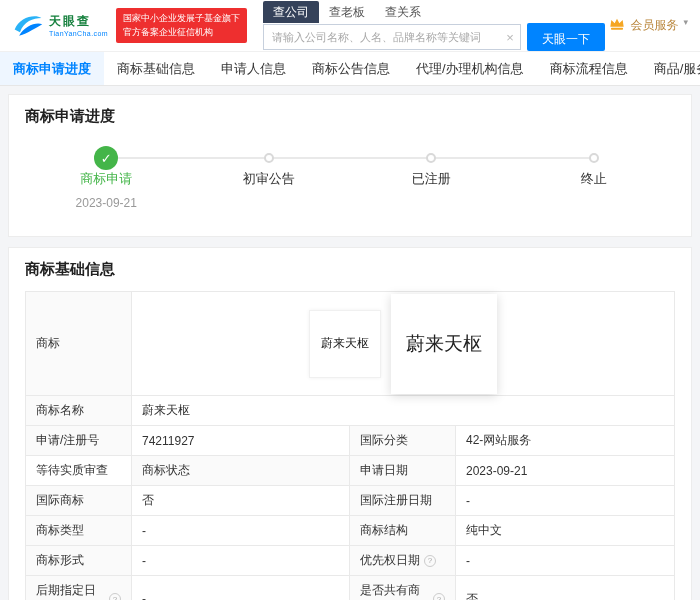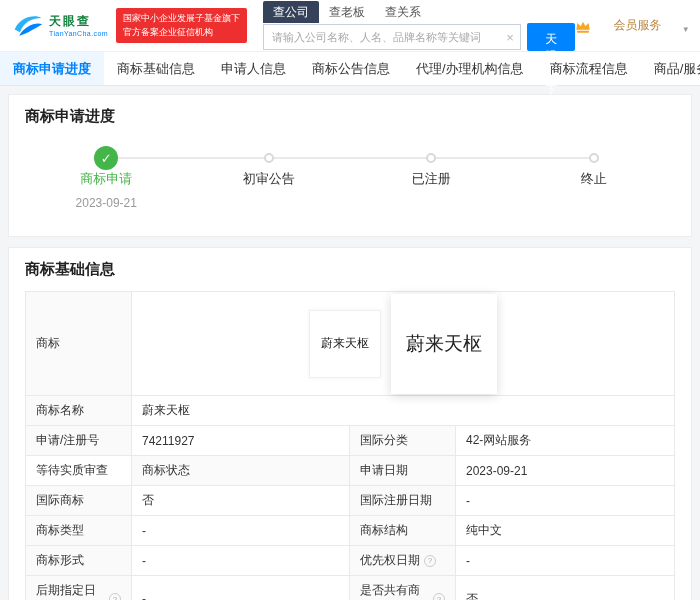--- a/index.html
+++ b/index.html
@@ -25,21 +25,21 @@
   .search-input-wrap { position: relative; }
   input.search { width: 258px; height: 26px; border: 1px solid #c7d0dd; outline: none;
                  padding: 0 24px 0 8px; font-size: 11px; color: #333;
                  font-family: Liberation Sans, sans-serif; }
   input.search::placeholder { color: #a9a9a9; }
   .clear-btn { position: absolute; right: 7px; top: 50%; transform: translateY(-50%);
                color: #b9b9b9; font-size: 13px; cursor: pointer; line-height: 1; }
   .search-btn { height: 28px; margin-left: 6px; background: #0084ff; color: #fff;
                 border: none; font-size: 12px; padding: 8px 15px; cursor: pointer;
                 border-radius: 2px; font-family: "Liberation Sans", sans-serif; }
-  .member { margin-left: auto; display: flex; align-items: flex-end; gap: 22px;
+  .member { margin-left: auto; display: flex; align-items: flex-start; gap: 5px;
             color: #b9863c; font-size: 12px; cursor: pointer; white-space: nowrap; }
   .caret { color: #999; font-size: 9px; }
   
   .navbar { height: 34px; background: #fff; border-bottom: 1px solid #e6e6e6;
             display: flex; align-items: stretch; }
   .nav-accent { width: 6px; background: #0084ff; }
   .nav-tab { display: flex; align-items: center; padding: 0 13px; font-size: 13px;
              color: #333; cursor: pointer; white-space: nowrap; }
   .nav-tab.active { color: #0084ff; background: #eef6ff; font-weight: bold; }
   

